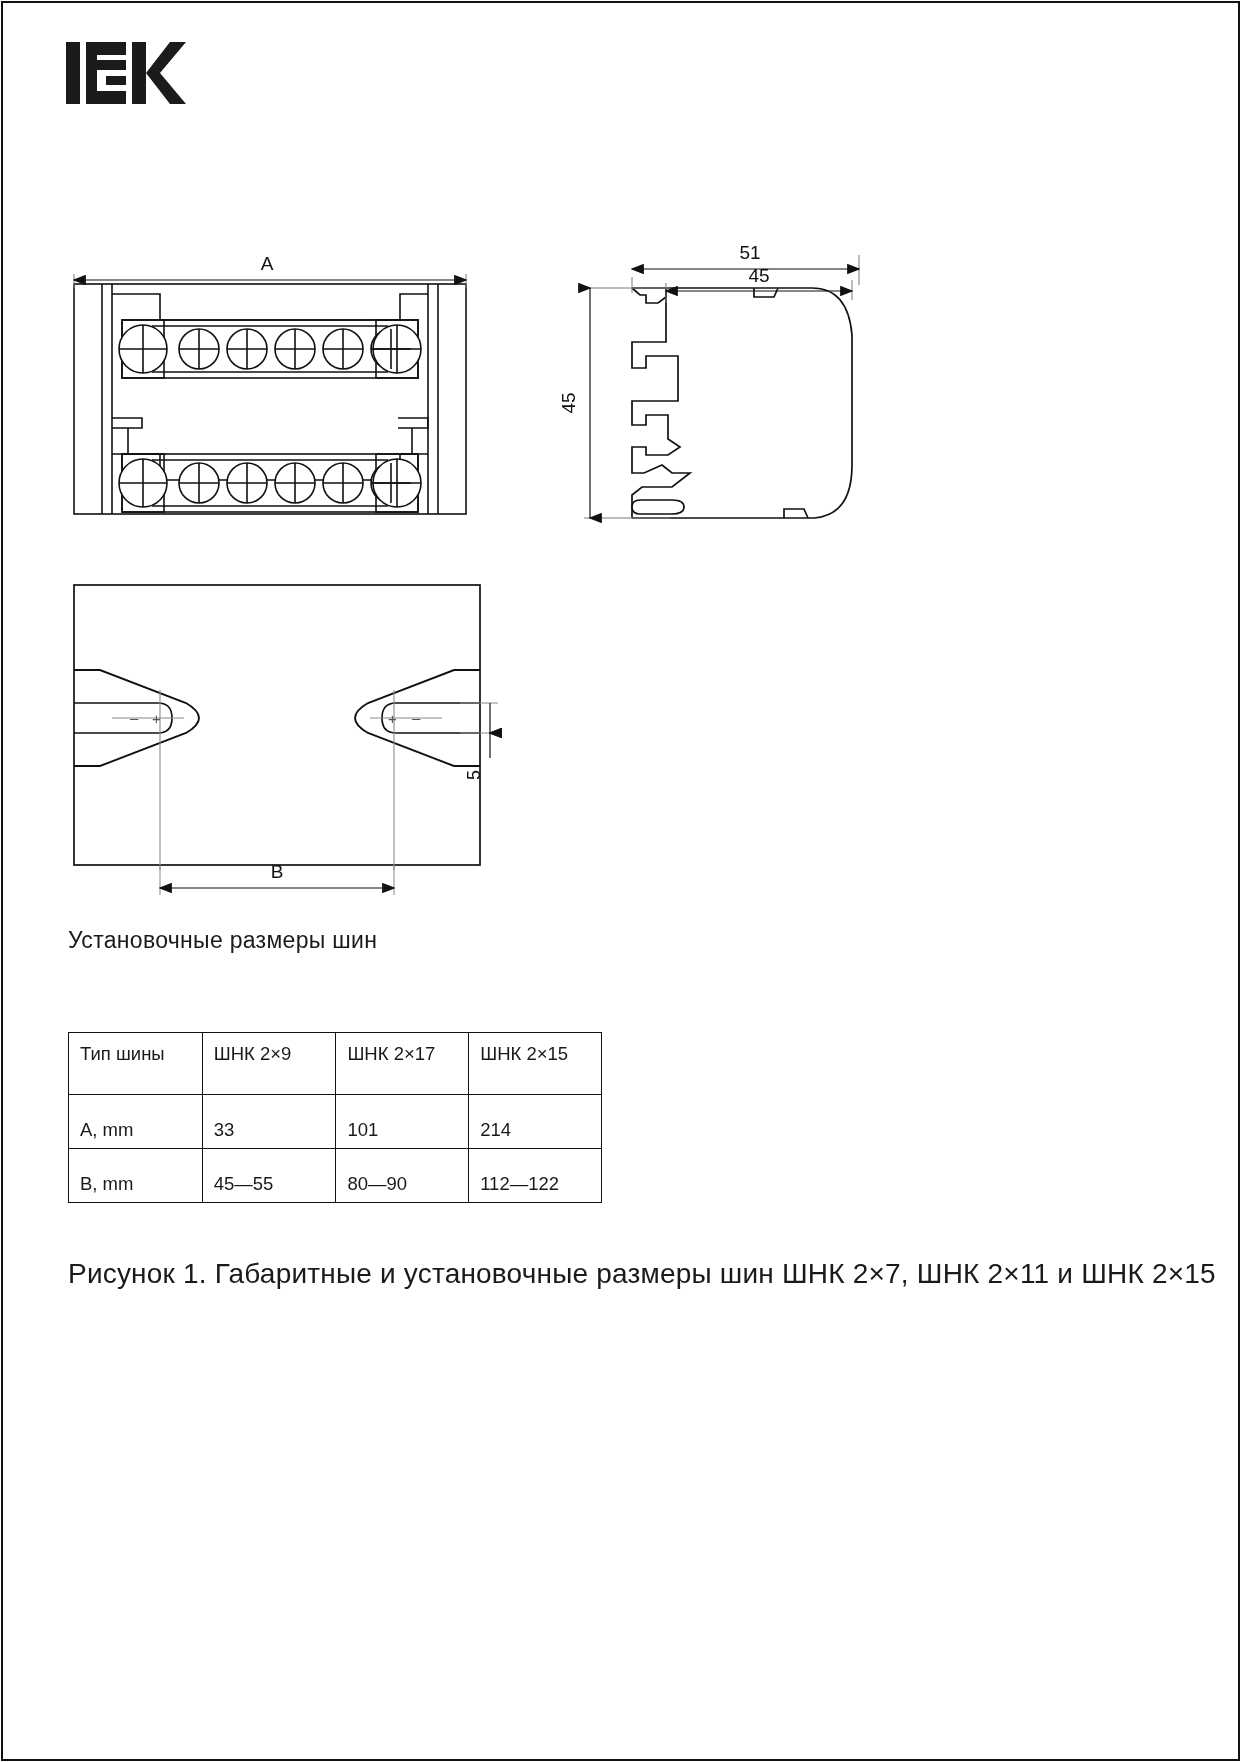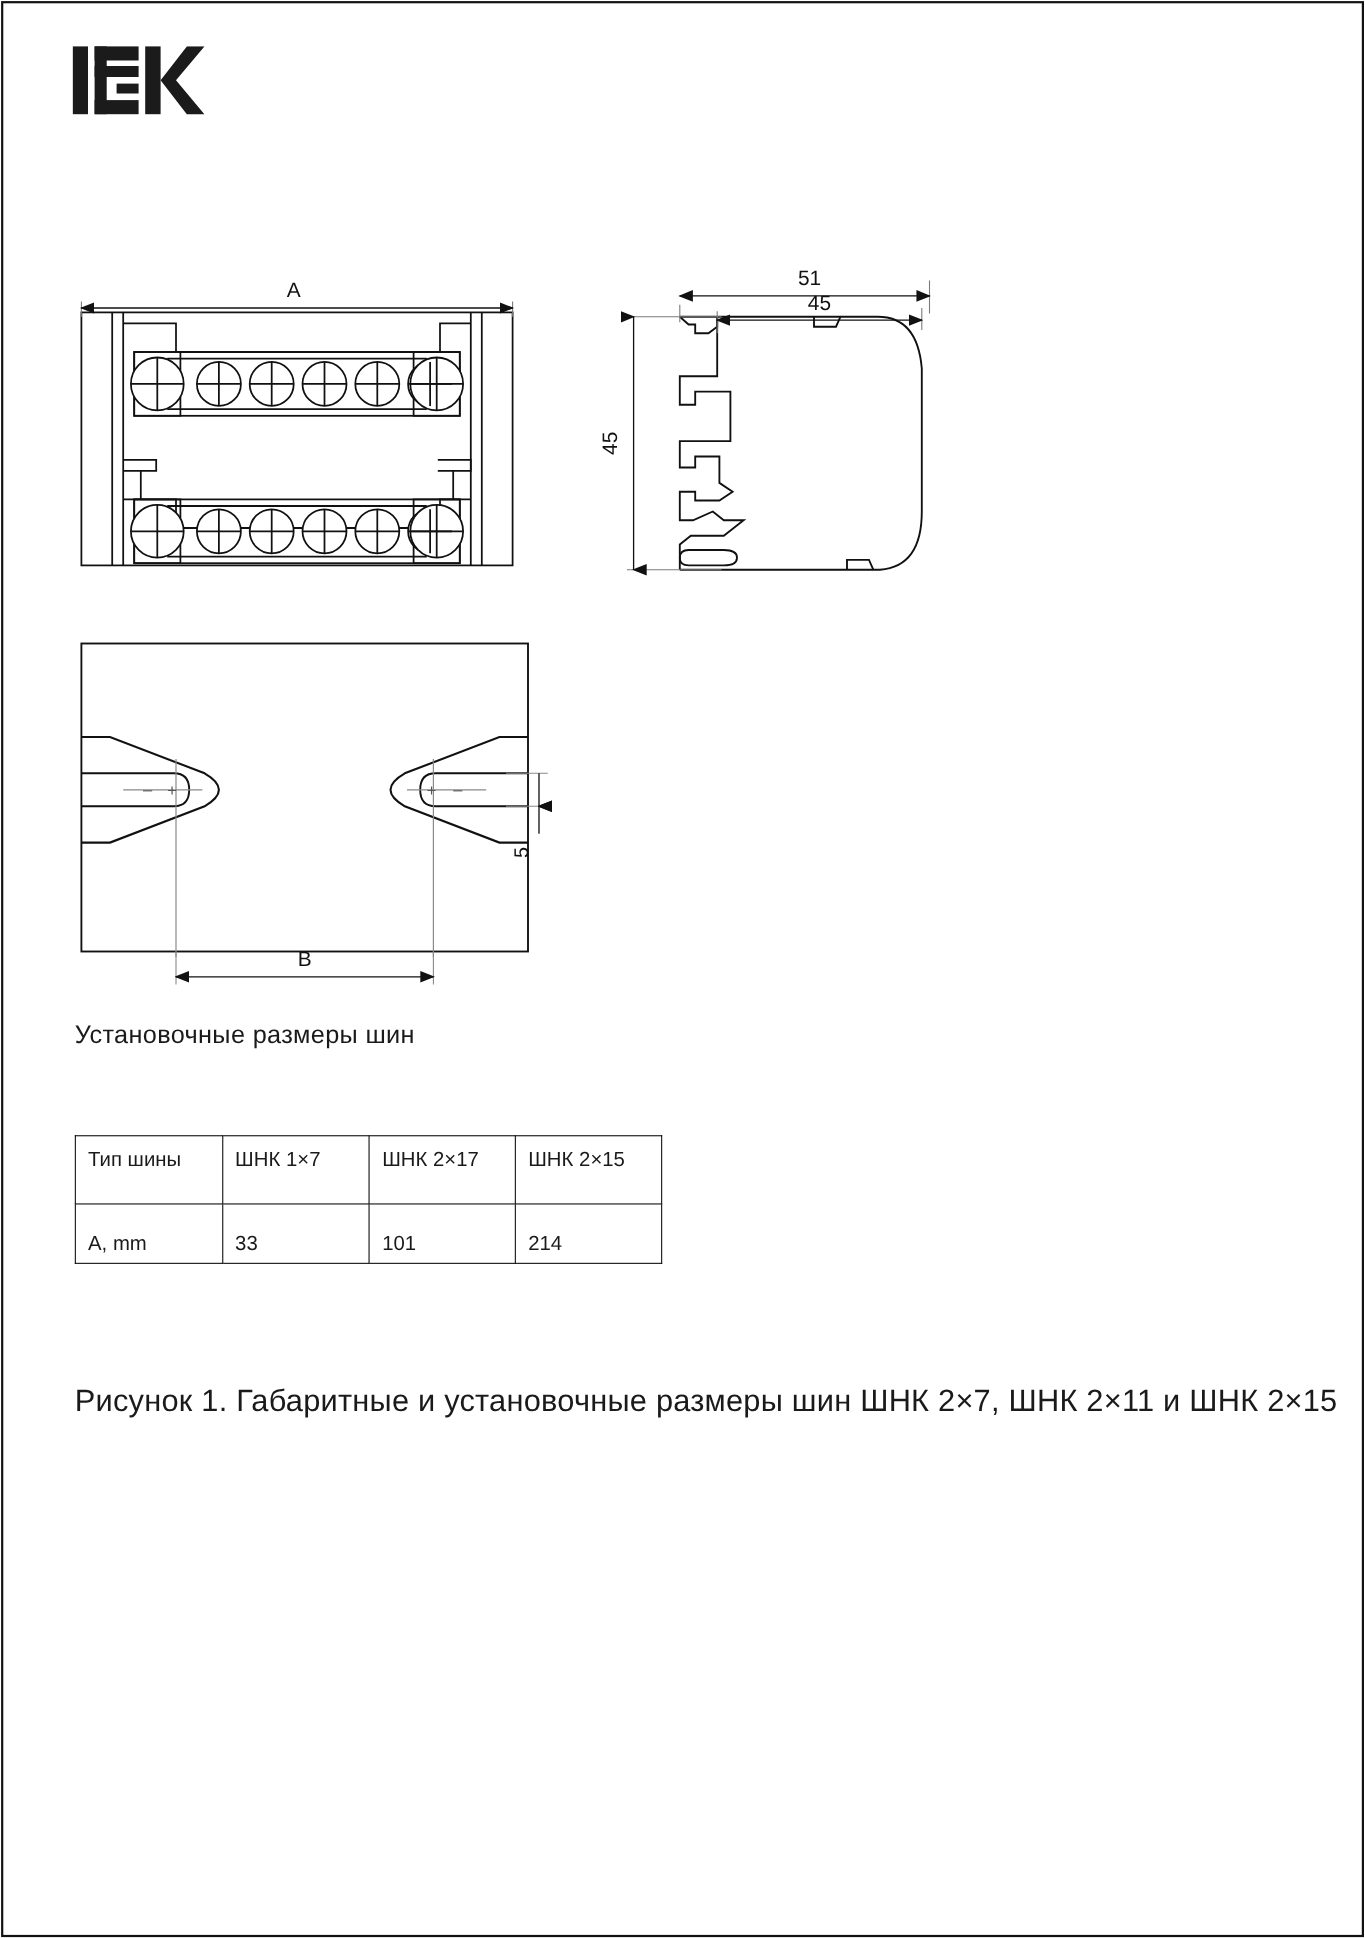--- a/index.html
+++ b/index.html
@@ -171,21 +171,21 @@
 
   <g stroke="#7a7a7a" stroke-width="1">
     <path d="M14,42 L14,56"></path>
     <path d="M406,42 L406,56"></path>
   </g>
   <line x1="14" y1="48" x2="406" y2="48" stroke="#111" stroke-width="1.2" marker-start="url(#arrL)" marker-end="url(#arrR)"></line>
   <text x="207" y="38" text-anchor="middle" font-family="Liberation Sans, sans-serif" font-size="19" fill="#111">A</text>
 </svg>
 </div>
 
-<div class="dwg" style="left:508px; top:225px;">
+<div class="dwg" style="left:522px; top:225px;">
 <svg width="360" height="320" viewBox="0 0 360 320">
   <defs>
     <marker id="arrL2" viewBox="0 0 10 8" refX="1" refY="4" markerWidth="11" markerHeight="9" orient="auto">
       <path d="M10,0 L0,4 L10,8 z" fill="#111"></path>
     </marker>
     <marker id="arrR2" viewBox="0 0 10 8" refX="9" refY="4" markerWidth="11" markerHeight="9" orient="auto">
       <path d="M0,0 L10,4 L0,8 z" fill="#111"></path>
     </marker>
     <marker id="arrU2" viewBox="0 0 8 10" refX="4" refY="1" markerWidth="9" markerHeight="11" orient="auto">
       <path d="M0,10 L4,0 L8,10 z" fill="#111"></path>
@@ -309,26 +309,32 @@
 <table class="spec-table">
   <colgroup>
       <col class="c0">
       <col class="c1">
       <col class="c2">
       <col class="c3">
     </colgroup>
   <tbody>
     <tr class="head">
       <td>Тип шины</td>
-      <td>ШНК 1×7</td>
+      <td>ШНК 2×9</td>
       <td>ШНК 2×17</td>
       <td>ШНК 2×15</td>
     </tr>
     <tr class="body">
       <td>A, mm</td>
       <td>33</td>
       <td>101</td>
       <td>214</td>
     </tr>
+    <tr class="body">
+      <td>B, mm</td>
+      <td>45—55</td>
+      <td>80—90</td>
+      <td>112—122</td>
+    </tr>
   </tbody>
 </table>
 
 <div class="figcaption">Рисунок 1. Габаритные и установочные размеры шин ШНК 2×7, ШНК 2×11 и ШНК 2×15</div>
 
 </body></html>

